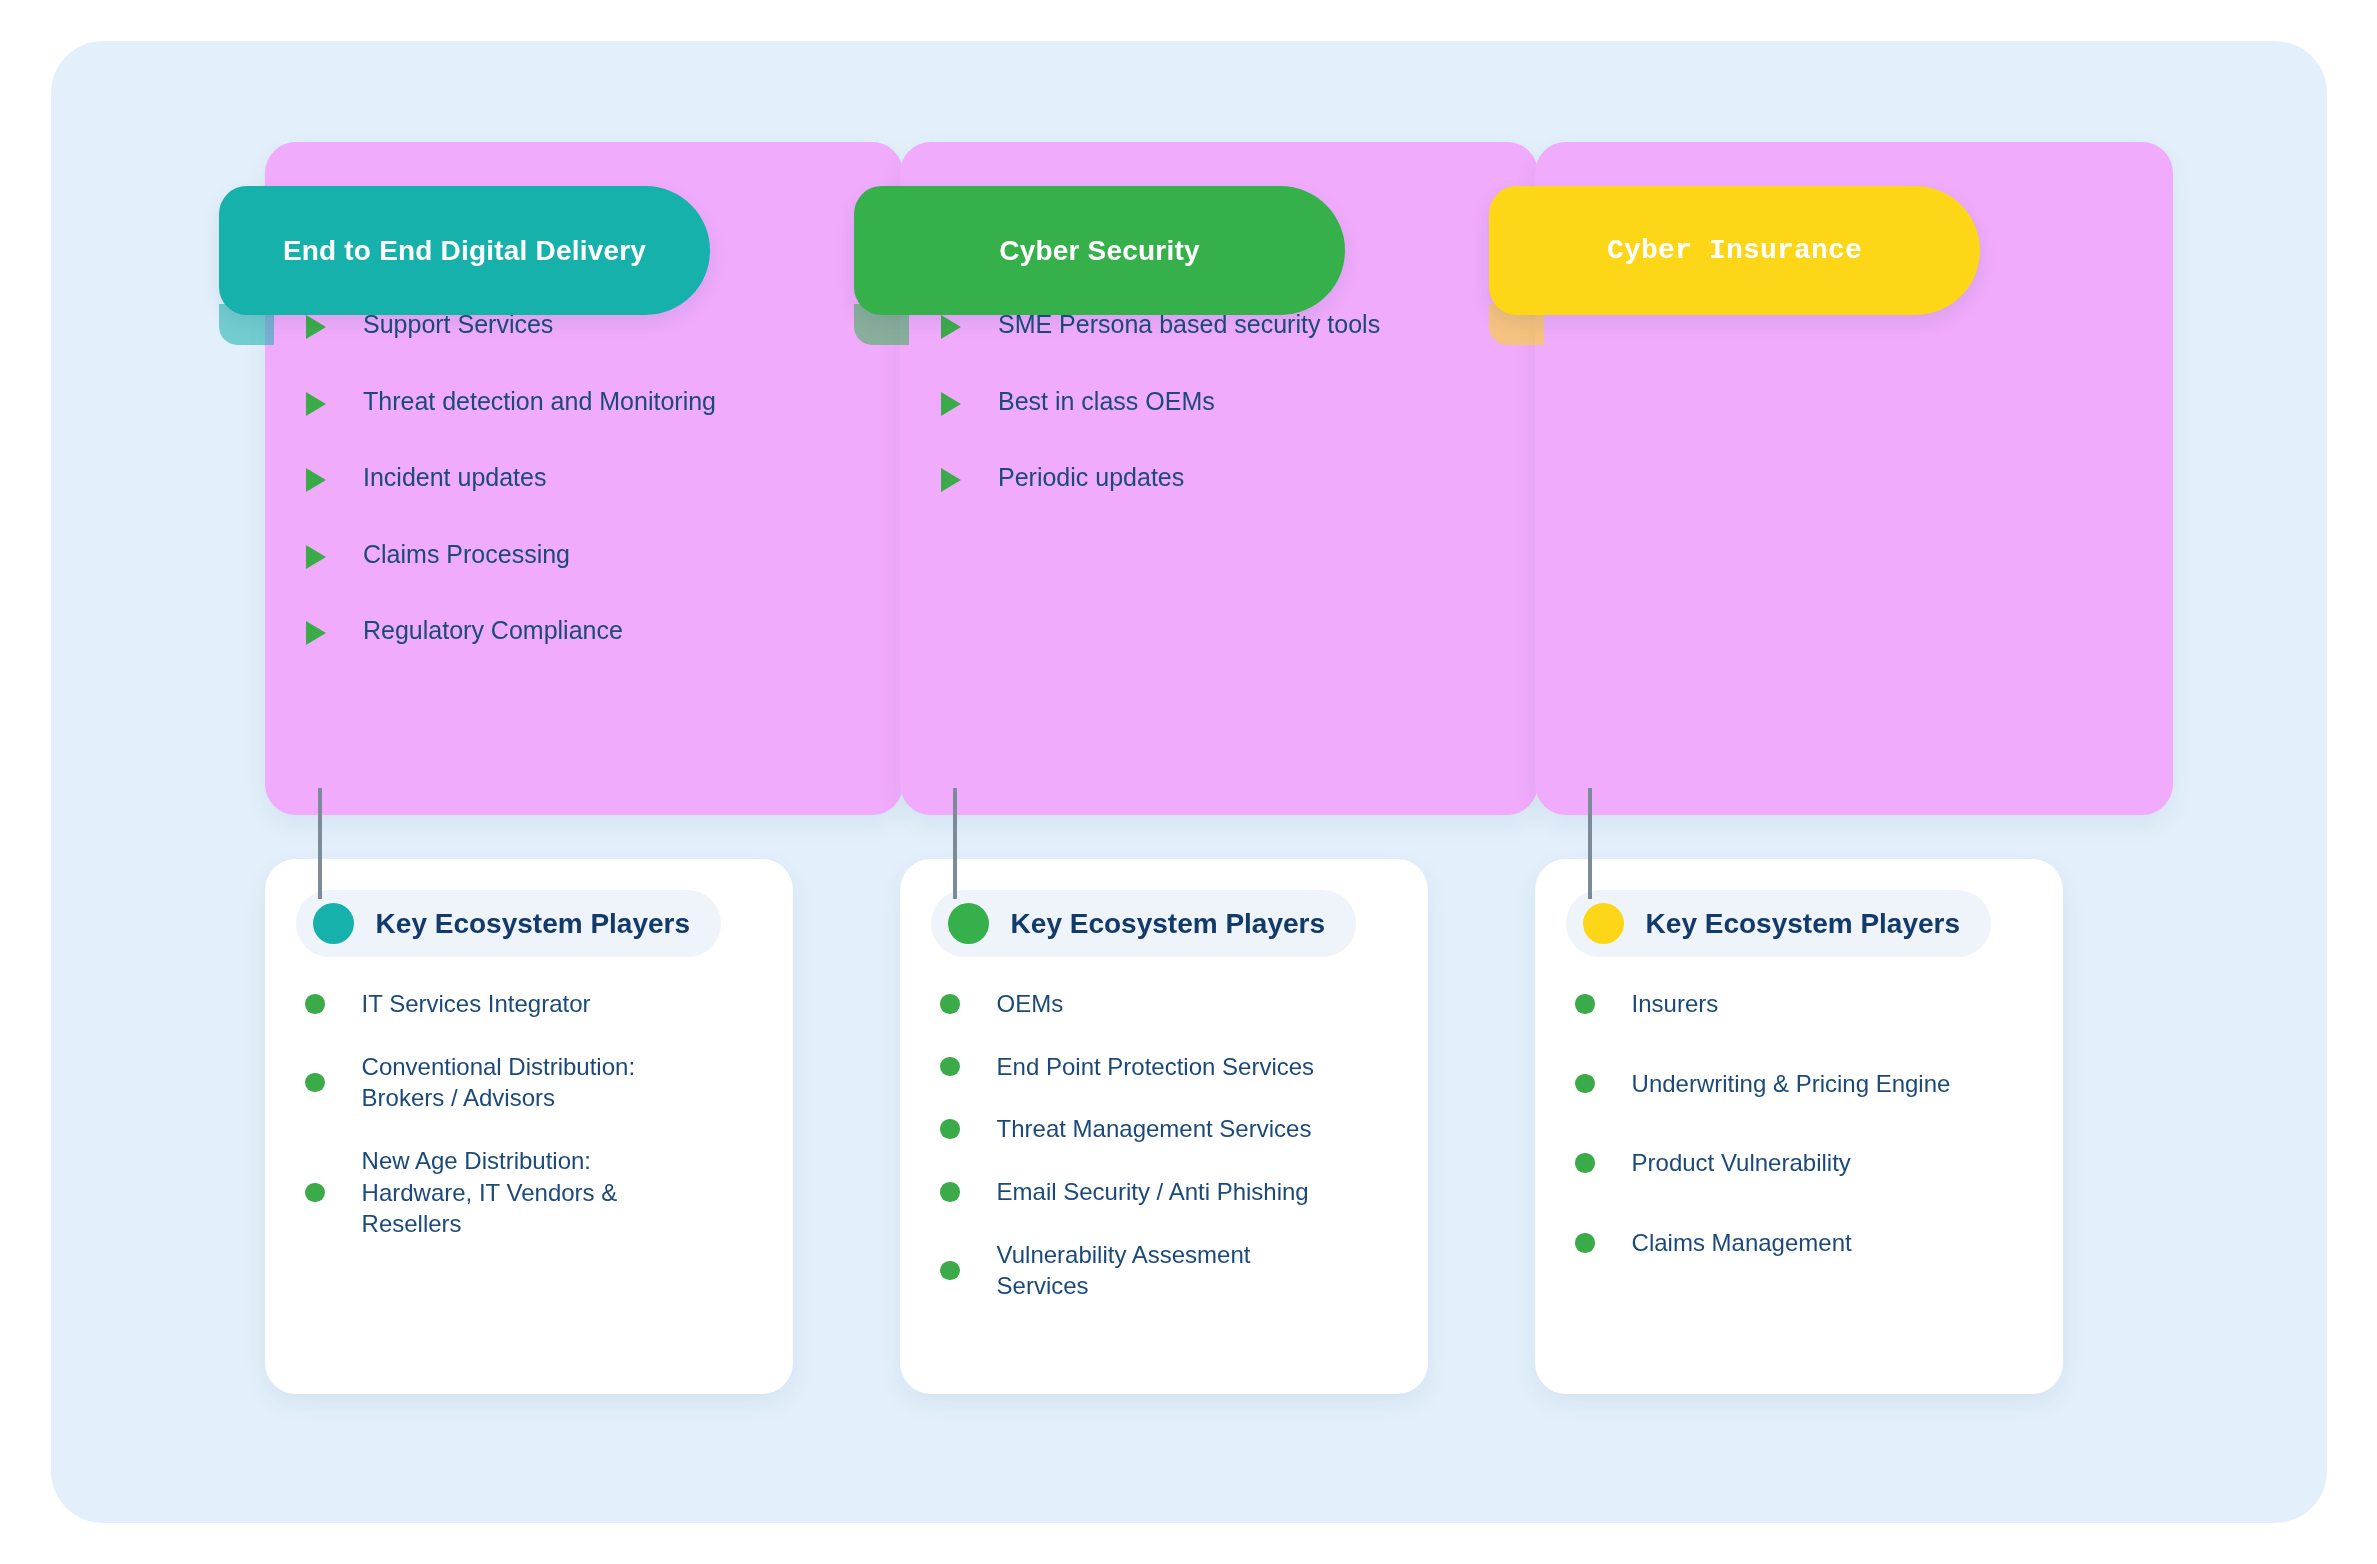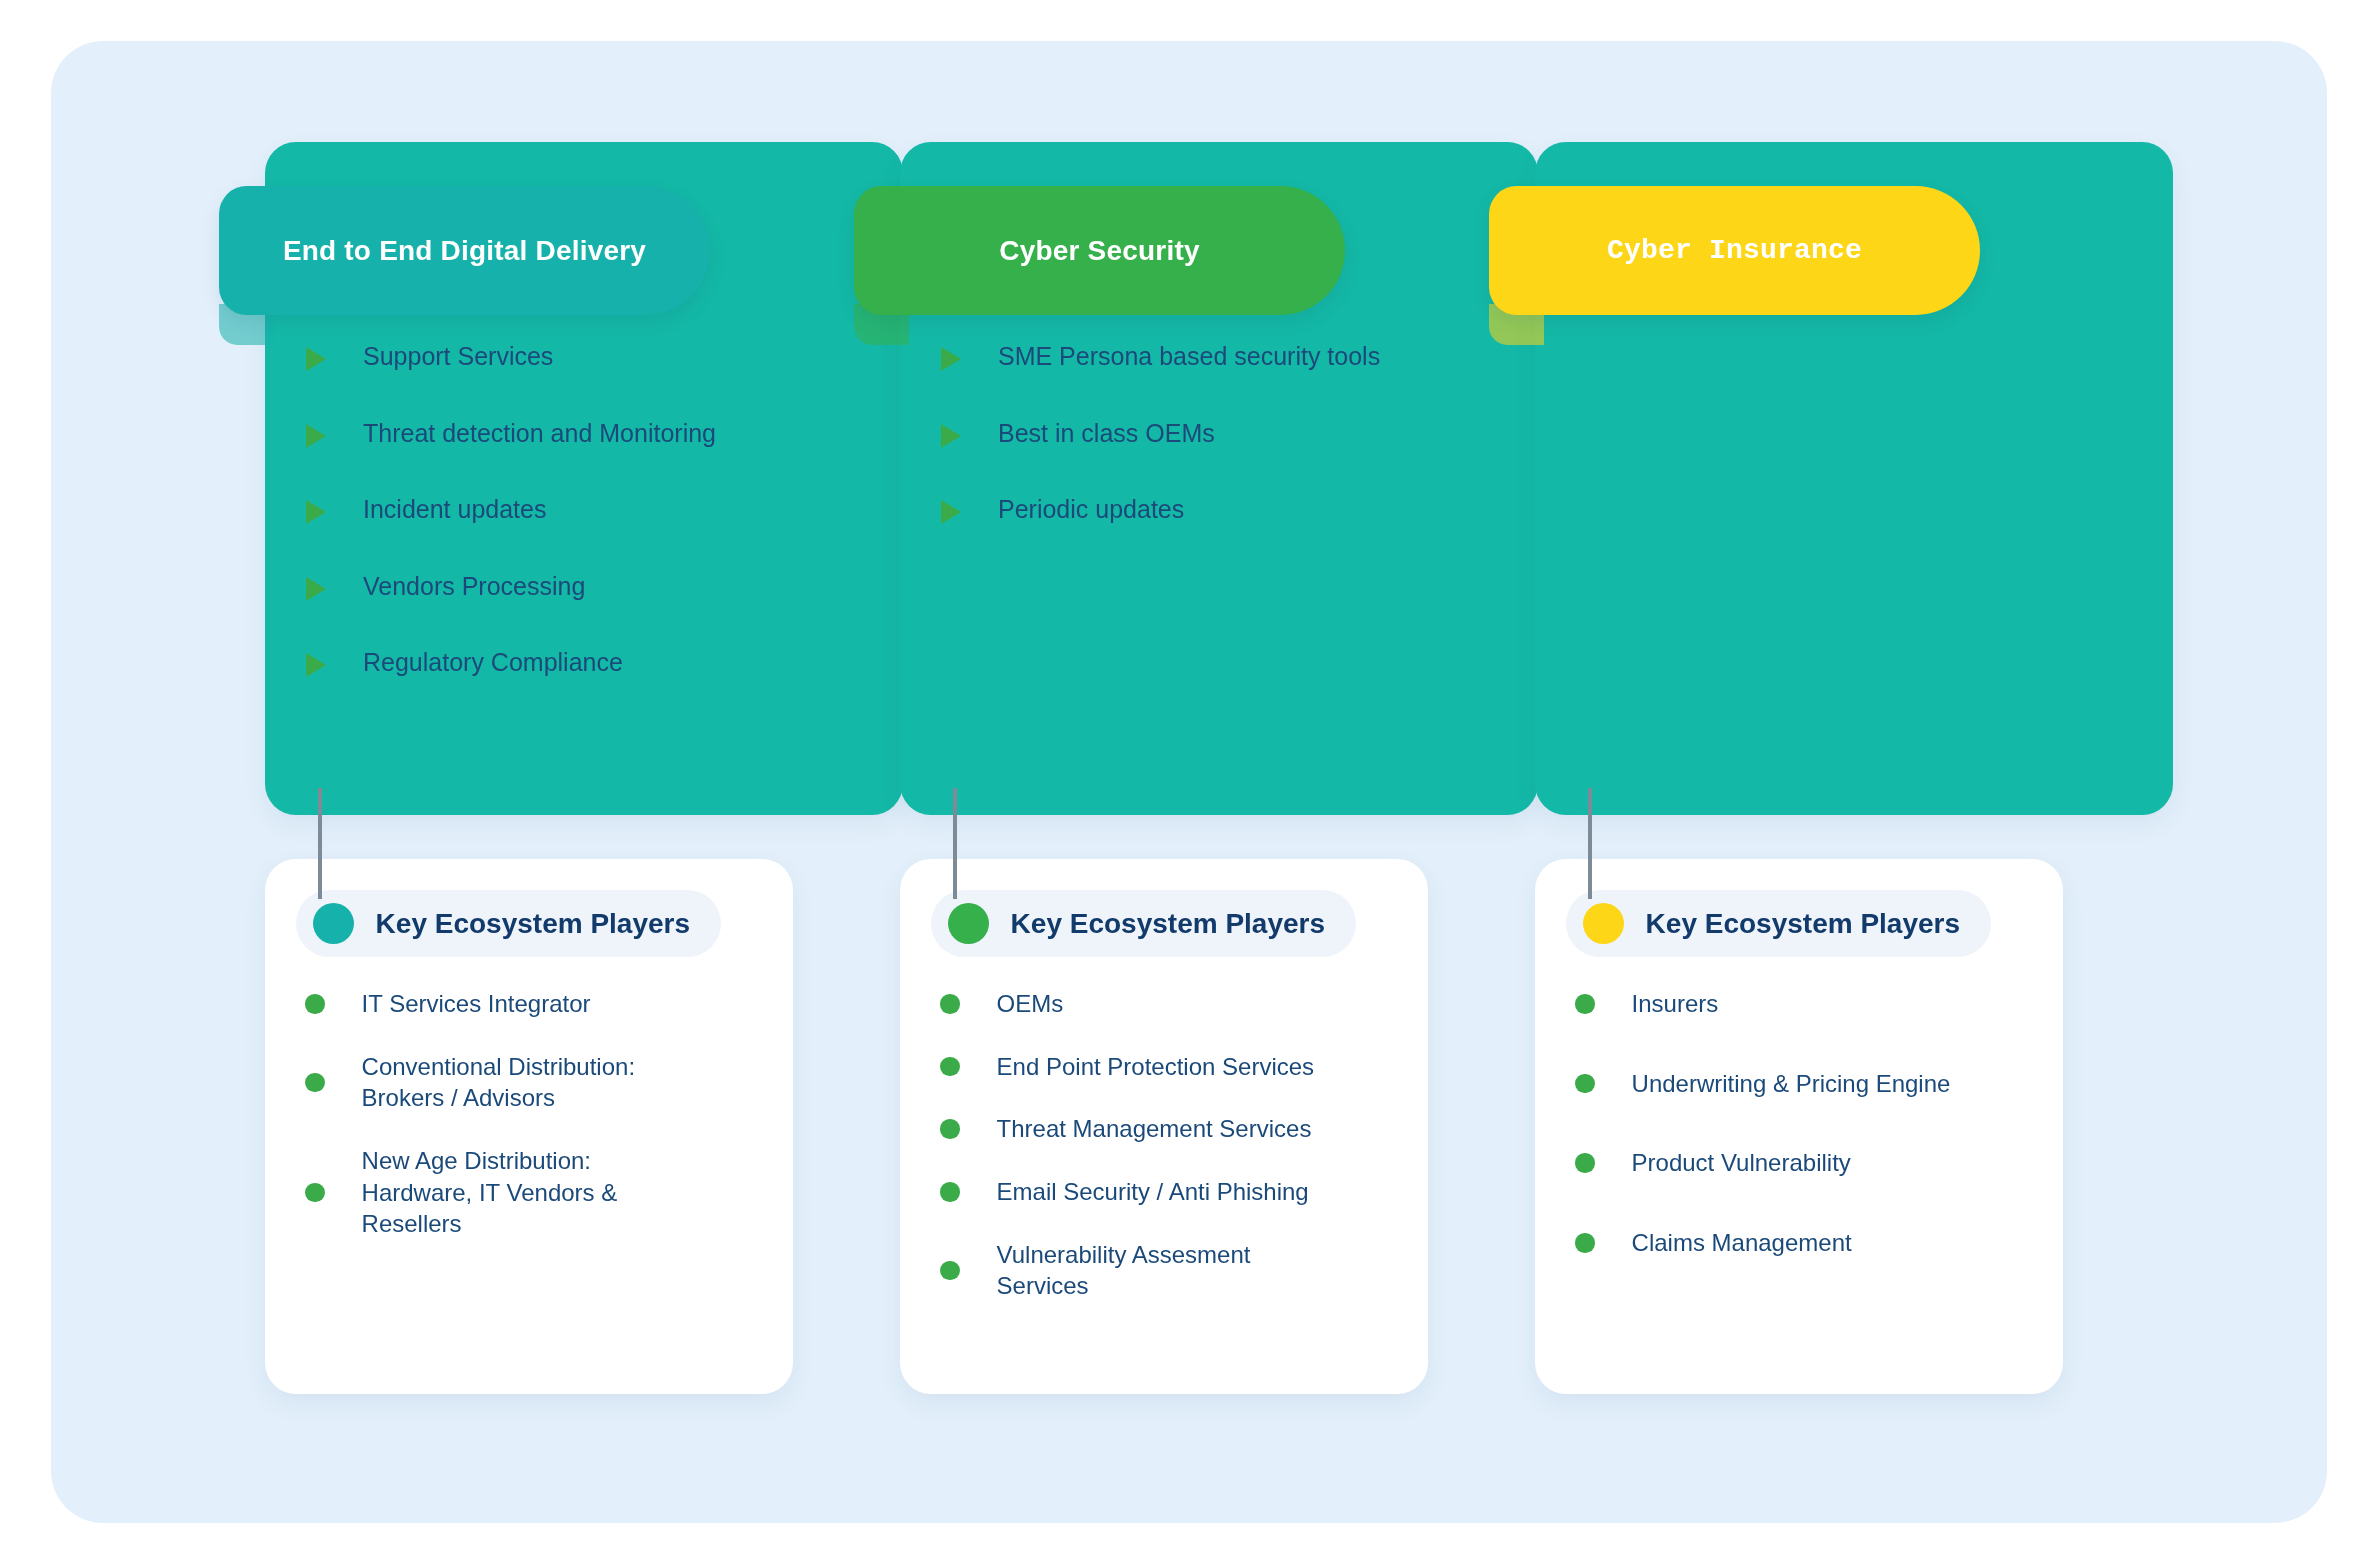--- a/index.html
+++ b/index.html
@@ -30,26 +30,26 @@
   .column {
     position: relative;
     width: 528px;
     display: flex;
     flex-direction: column;
   }
 
   
   .offer-card {
     position: relative;
-    background: #14b8a6;
+    background: #f0abfc;
     border-radius: 31px;
     box-shadow: 0 9.2px 24px rgba(23,65,110,0.07);
     width: 638px;
     min-height: 673px;
-    padding: 120px 41px 37px 41px;
+    padding: 88px 41px 37px 41px;
   }
 
   
   .ribbon-wrap {
     position: absolute;
     left: -46px;
     top: 44px;
     width: 491px;
     height: 129px;
     z-index: 4;
@@ -193,21 +193,21 @@
           <li class="offer-item">
             <span class="tri-icon"></span>
             <span class="offer-text">Threat detection and Monitoring</span>
           </li>
           <li class="offer-item">
             <span class="tri-icon"></span>
             <span class="offer-text">Incident updates</span>
           </li>
           <li class="offer-item">
             <span class="tri-icon"></span>
-            <span class="offer-text">Vendors Processing</span>
+            <span class="offer-text">Claims Processing</span>
           </li>
           <li class="offer-item">
             <span class="tri-icon"></span>
             <span class="offer-text">Regulatory Compliance</span>
           </li>
         </ul>
       </div>
 
       <div class="players-card">
         <div class="players-header">

